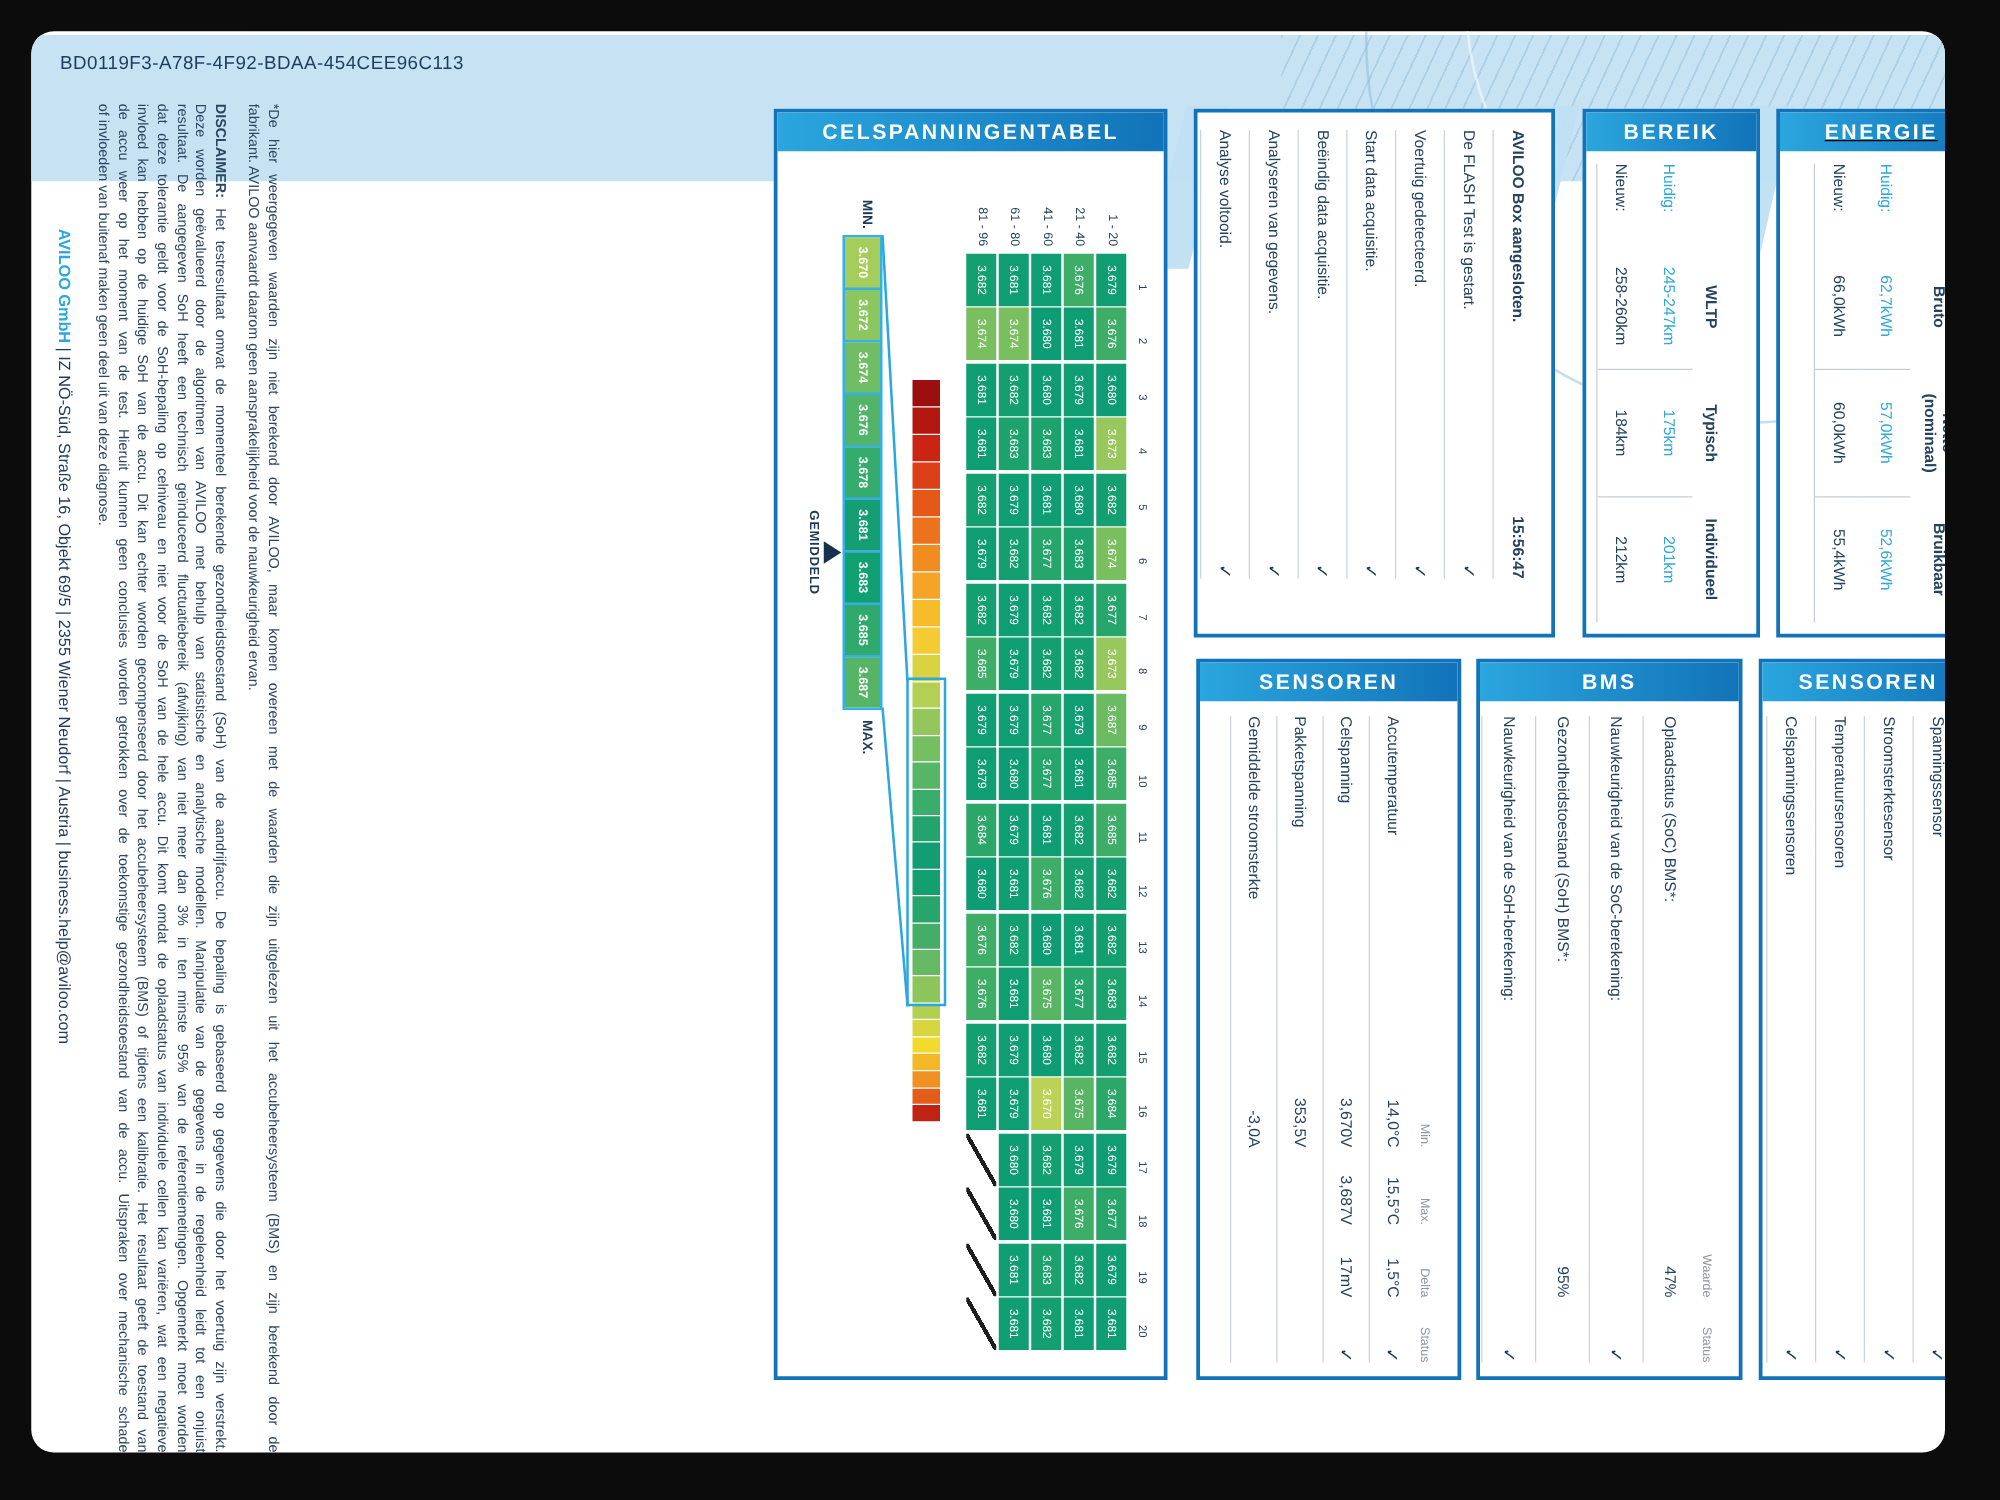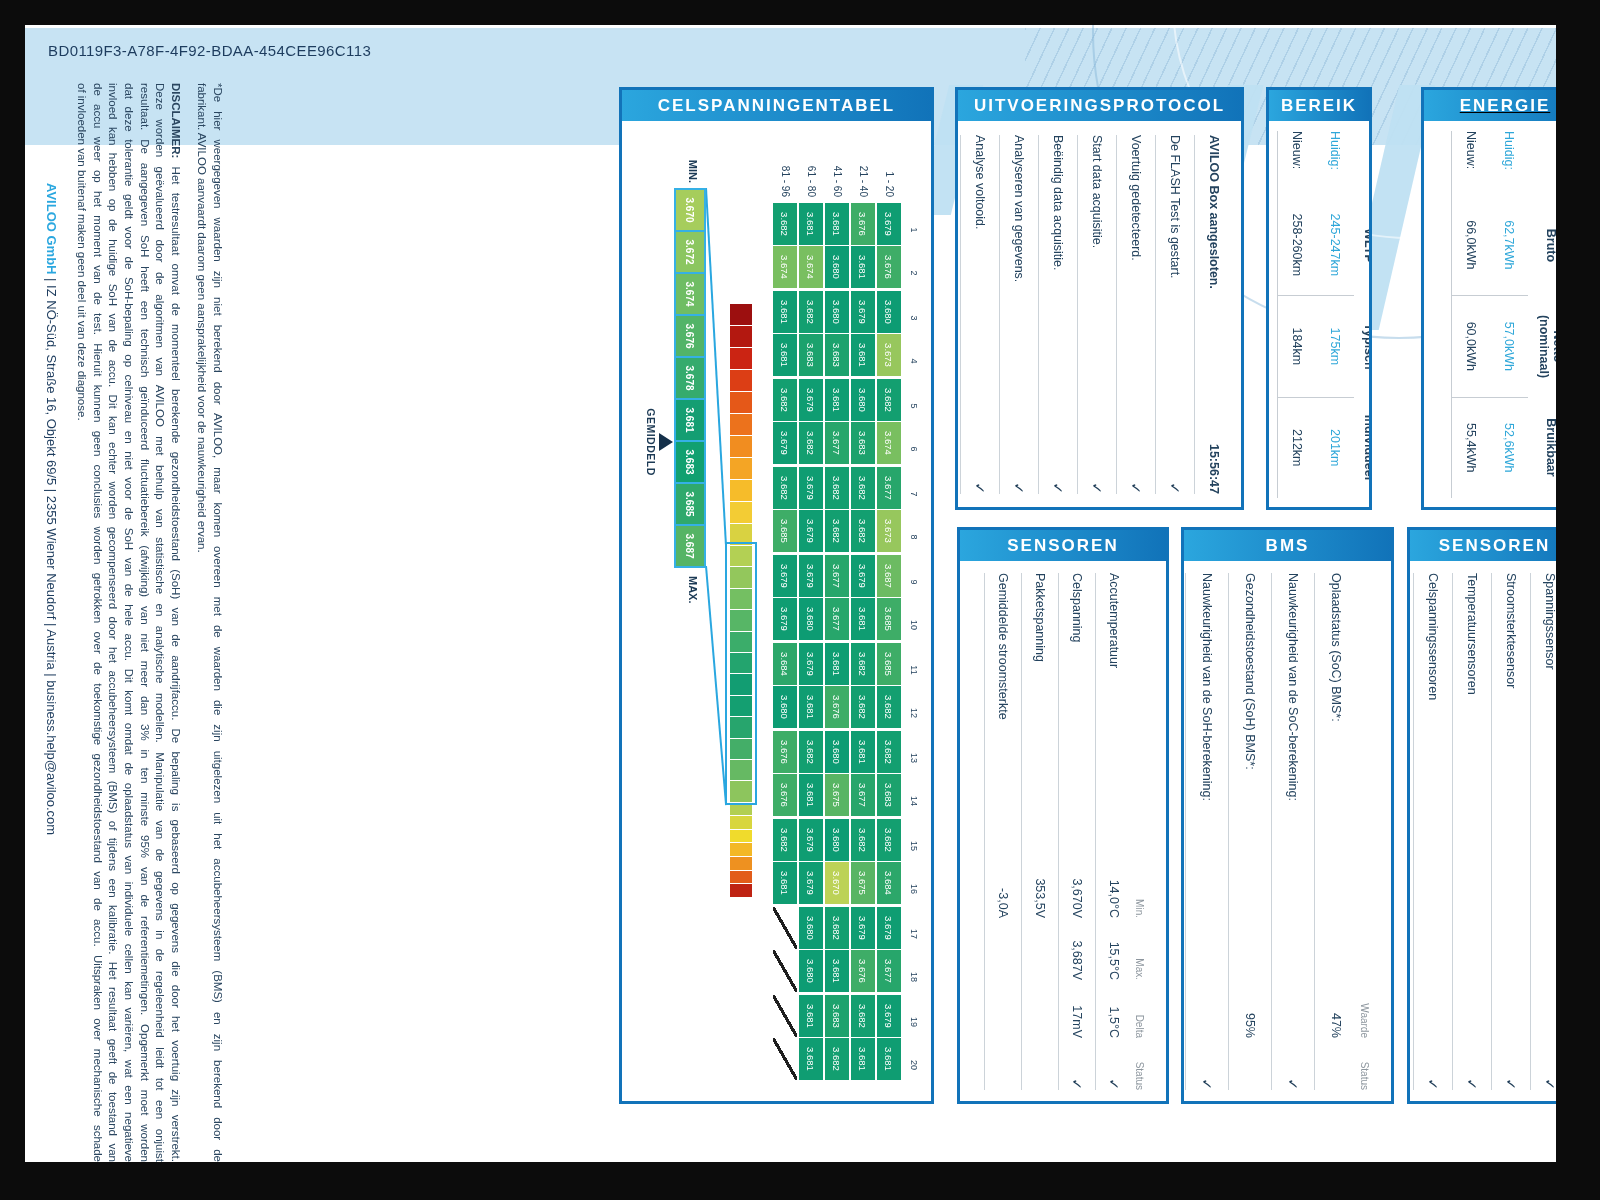--- a/index.html
+++ b/index.html
@@ -1,18 +1,18 @@
 <!DOCTYPE html>
 <html><head>
 <meta charset="utf-8">
 <style>
   html,body{margin:0;padding:0;background:#0c0c0c;width:1600px;height:1200px;
     font-family:"Liberation Sans","DejaVu Sans",sans-serif;}
   #stage{position:relative;width:1600px;height:1200px;background:#0c0c0c;overflow:hidden;}
-  .page{position:absolute;left:25px;top:25px;width:1531px;height:1137px;background:#ffffff;overflow:hidden;}
+  .page{position:absolute;left:25px;top:25px;width:1531px;height:1137px;background:#ffffff;overflow:hidden;border-radius:18px;}
 
   
   .band{position:absolute;left:0;top:3px;width:100%;height:117px;background:#c7e3f3;}
   .band-hatch{position:absolute;left:1000px;top:3px;width:531px;height:117px;
     background:repeating-linear-gradient(115deg,rgba(110,160,200,.28) 0 1.5px,transparent 1.5px 13px);}
   .wedge{position:absolute;background:#bfe0f2;opacity:.95;}
   .wedge1{left:1190px;top:60px;width:36px;height:100px;transform:skewX(-14deg);}
   .wedge2{left:1346px;top:60px;width:36px;height:245px;transform:skewX(-13deg);}
   .wedge3{left:908px;top:60px;width:34px;height:130px;transform:skewX(-14deg);}
   .arc{position:absolute;border:2px solid rgba(255,255,255,.55);border-radius:50%;}
@@ -35,21 +35,21 @@
   .footline .co{color:#2aa7df;font-weight:700;}
 
   
   .panel{position:absolute;background:#fff;border:3px solid #1273b9;display:flex;flex-direction:column;box-sizing:border-box;}
   .phead{height:31px;flex:0 0 31px;background:linear-gradient(90deg,#2ba6de 0%,#1173b9 100%);
     color:#fff;font-weight:700;font-size:17px;letter-spacing:2px;display:flex;align-items:center;justify-content:center;}
   .pbody{flex:1;position:relative;overflow:hidden;}
 
   .p-cel{left:594px;top:62px;width:315px;height:1017px;}   .r-cel{width:980px;height:309px;}
   .p-prot{left:930px;top:62px;width:289px;height:423px;}   .r-prot{width:387px;height:283px;}
-  .p-bereik{left:1241px;top:62px;width:106px;height:423px;}.r-bereik{width:387px;height:127px;}
+  .p-bereik{left:1241px;top:62px;width:142px;height:423px;}.r-bereik{width:387px;height:127px;}
   .p-energie{left:1396px;top:62px;width:168px;height:423px;text-decoration:underline;}.r-energie{width:387px;height:162px;}
   .p-met{left:932px;top:502px;width:212px;height:577px;}   .r-met{width:541px;height:206px;}
   .p-bms{left:1156px;top:502px;width:213px;height:577px;}  .r-bms{width:541px;height:207px;}
   .p-sens{left:1382px;top:502px;width:175px;height:577px;} .r-sens{width:541px;height:169px;}
 
   
   .list{padding:8px 14px 0 14px;}
   .lrow{height:38px;display:flex;align-items:center;justify-content:space-between;
     border-bottom:1px solid #ccd3d9;font-size:12.5px;color:#24435e;}
   .lrow.bold{font-weight:700;}
@@ -327,21 +327,20 @@
             </div>
             <div class="vt-min">MIN.</div>
             <div class="vt-max">MAX.</div>
             <div class="vt-tri"></div>
             <div class="vt-avg">GEMIDDELD</div>
           </div>
         </div>
     </div>
 
     <div class="panel p-prot">
-      <div class="phead">UITVOERINGSPROTOCOL</div>
       <div class="pbody">
           <div class="rot r-prot" id="prot-content">
             <div class="list">
               <div class="lrow bold">
                 <span>AVILOO Box aangesloten.</span>
                 <span class="rtime">15:56:47</span>
               </div>
               <div class="lrow">
                 <span>De FLASH Test is gestart.</span>
                 <span class="check">✓</span>

